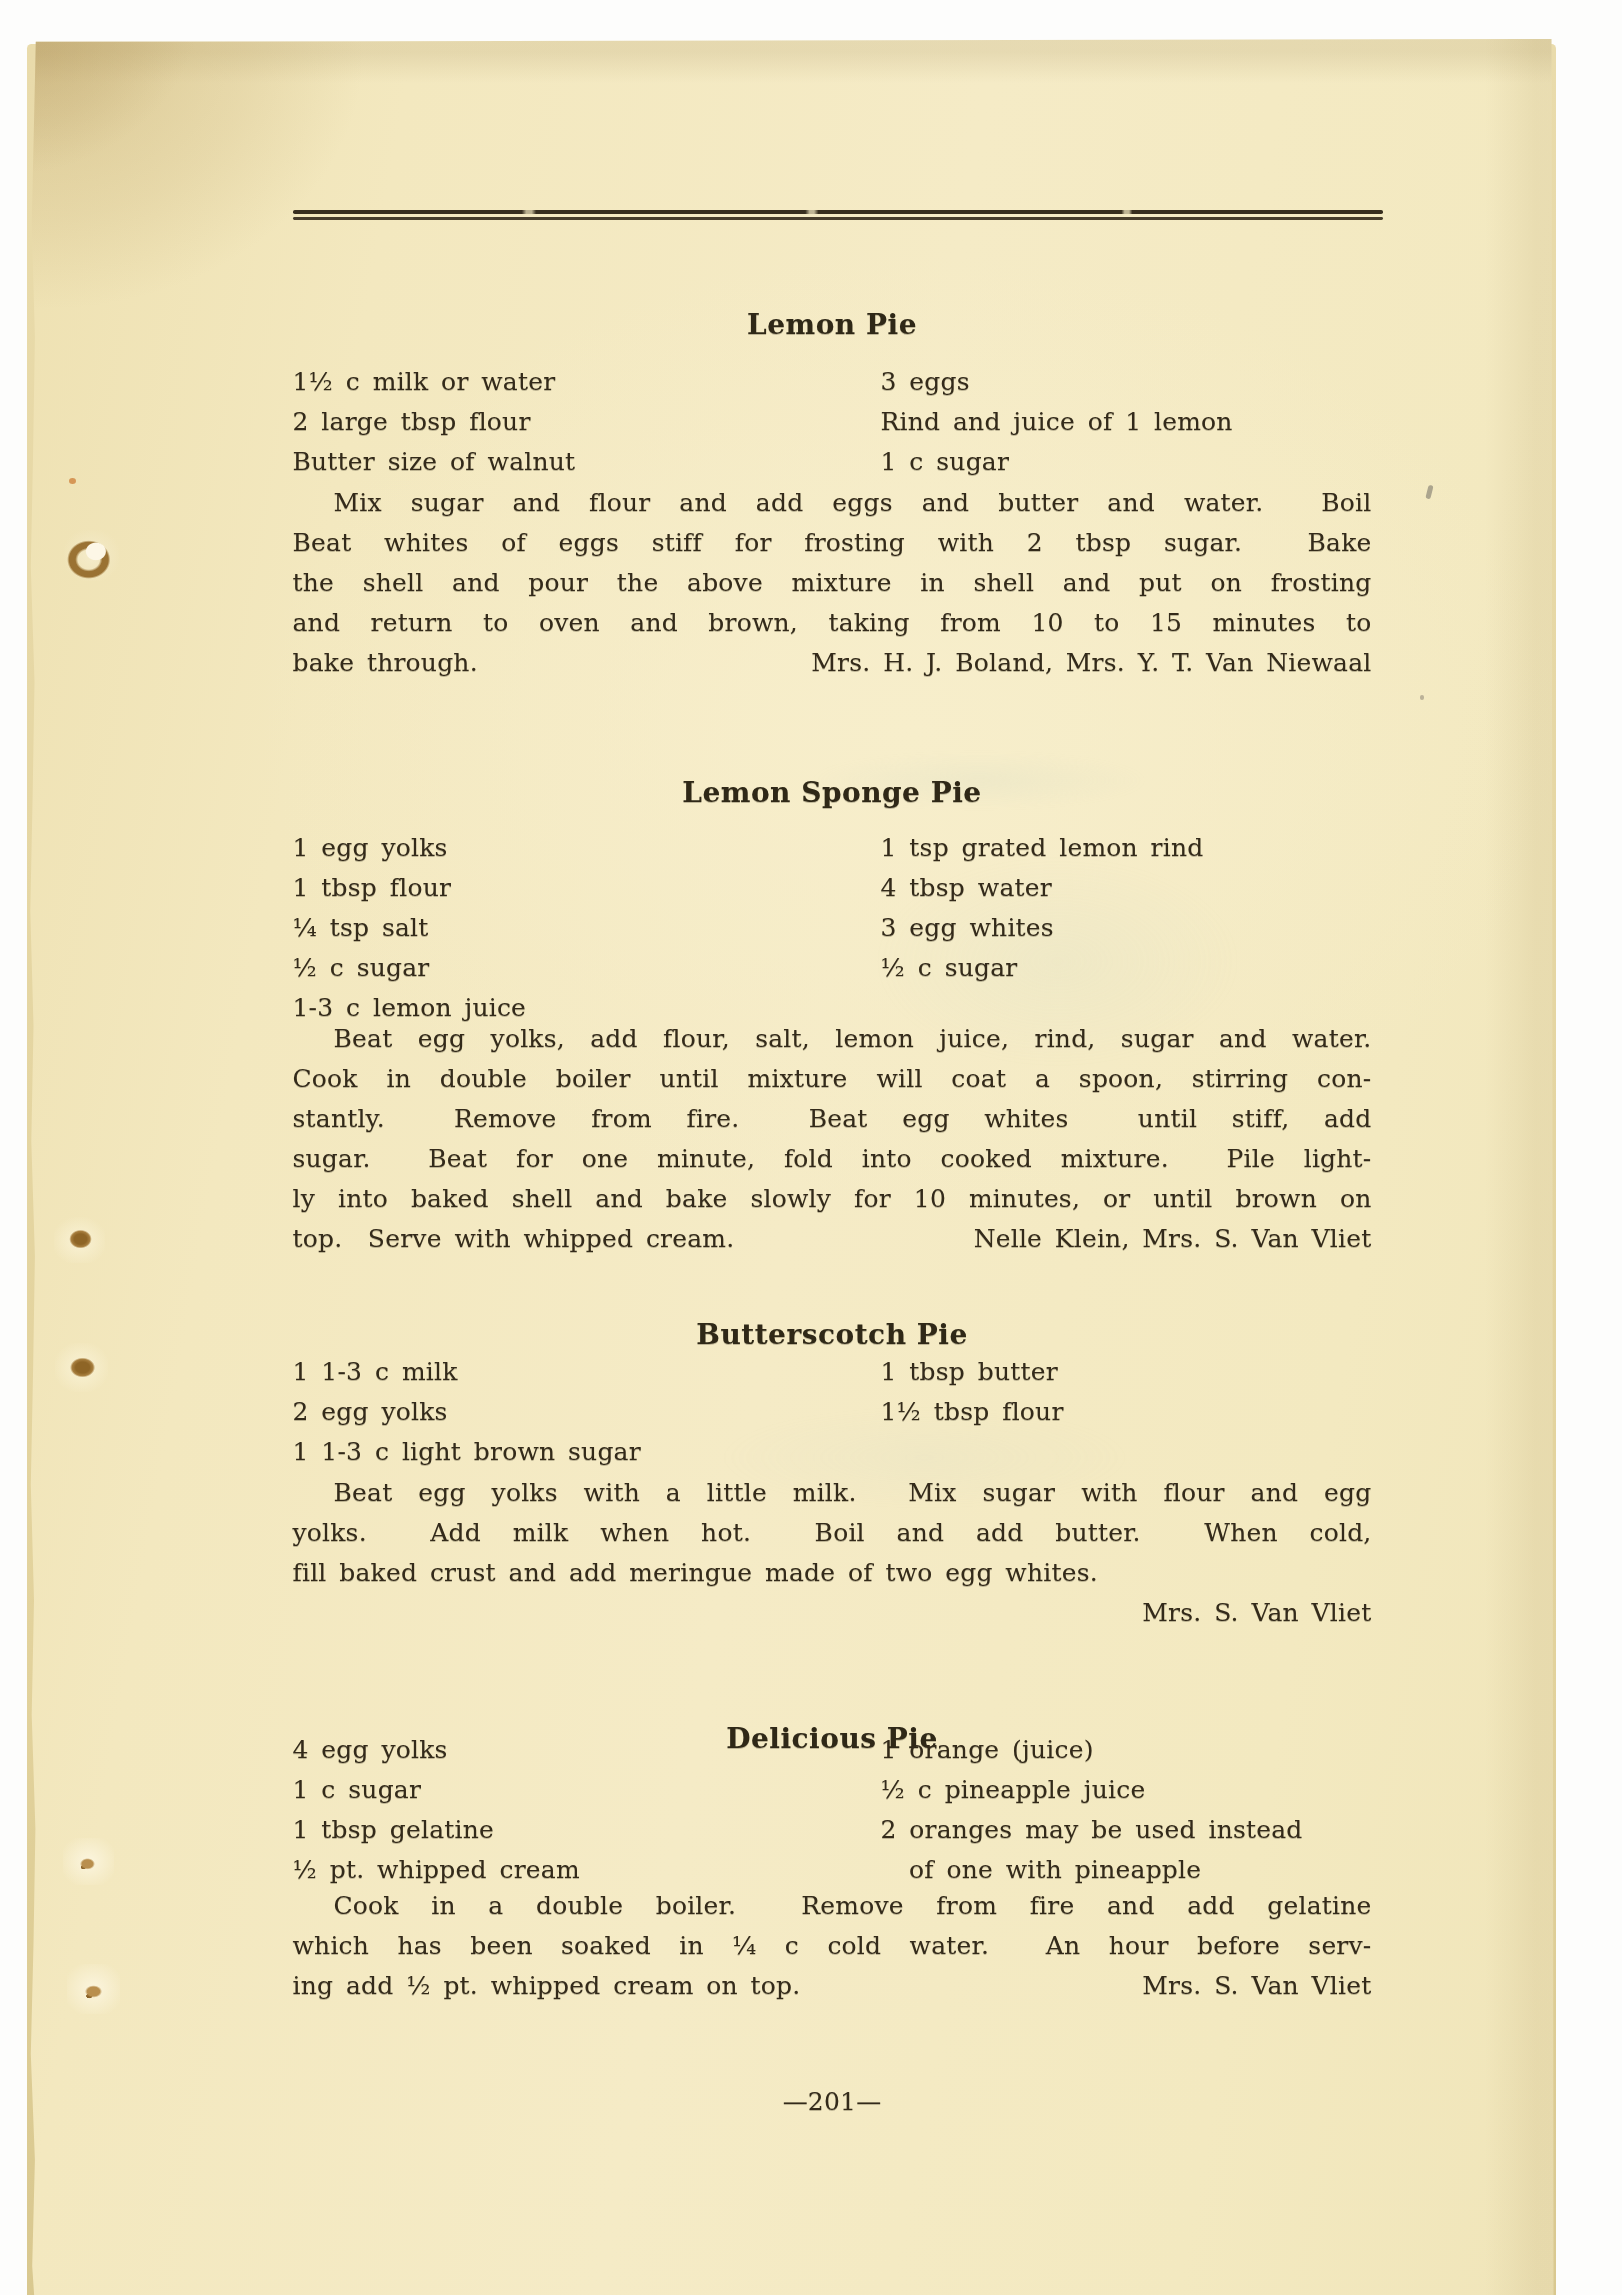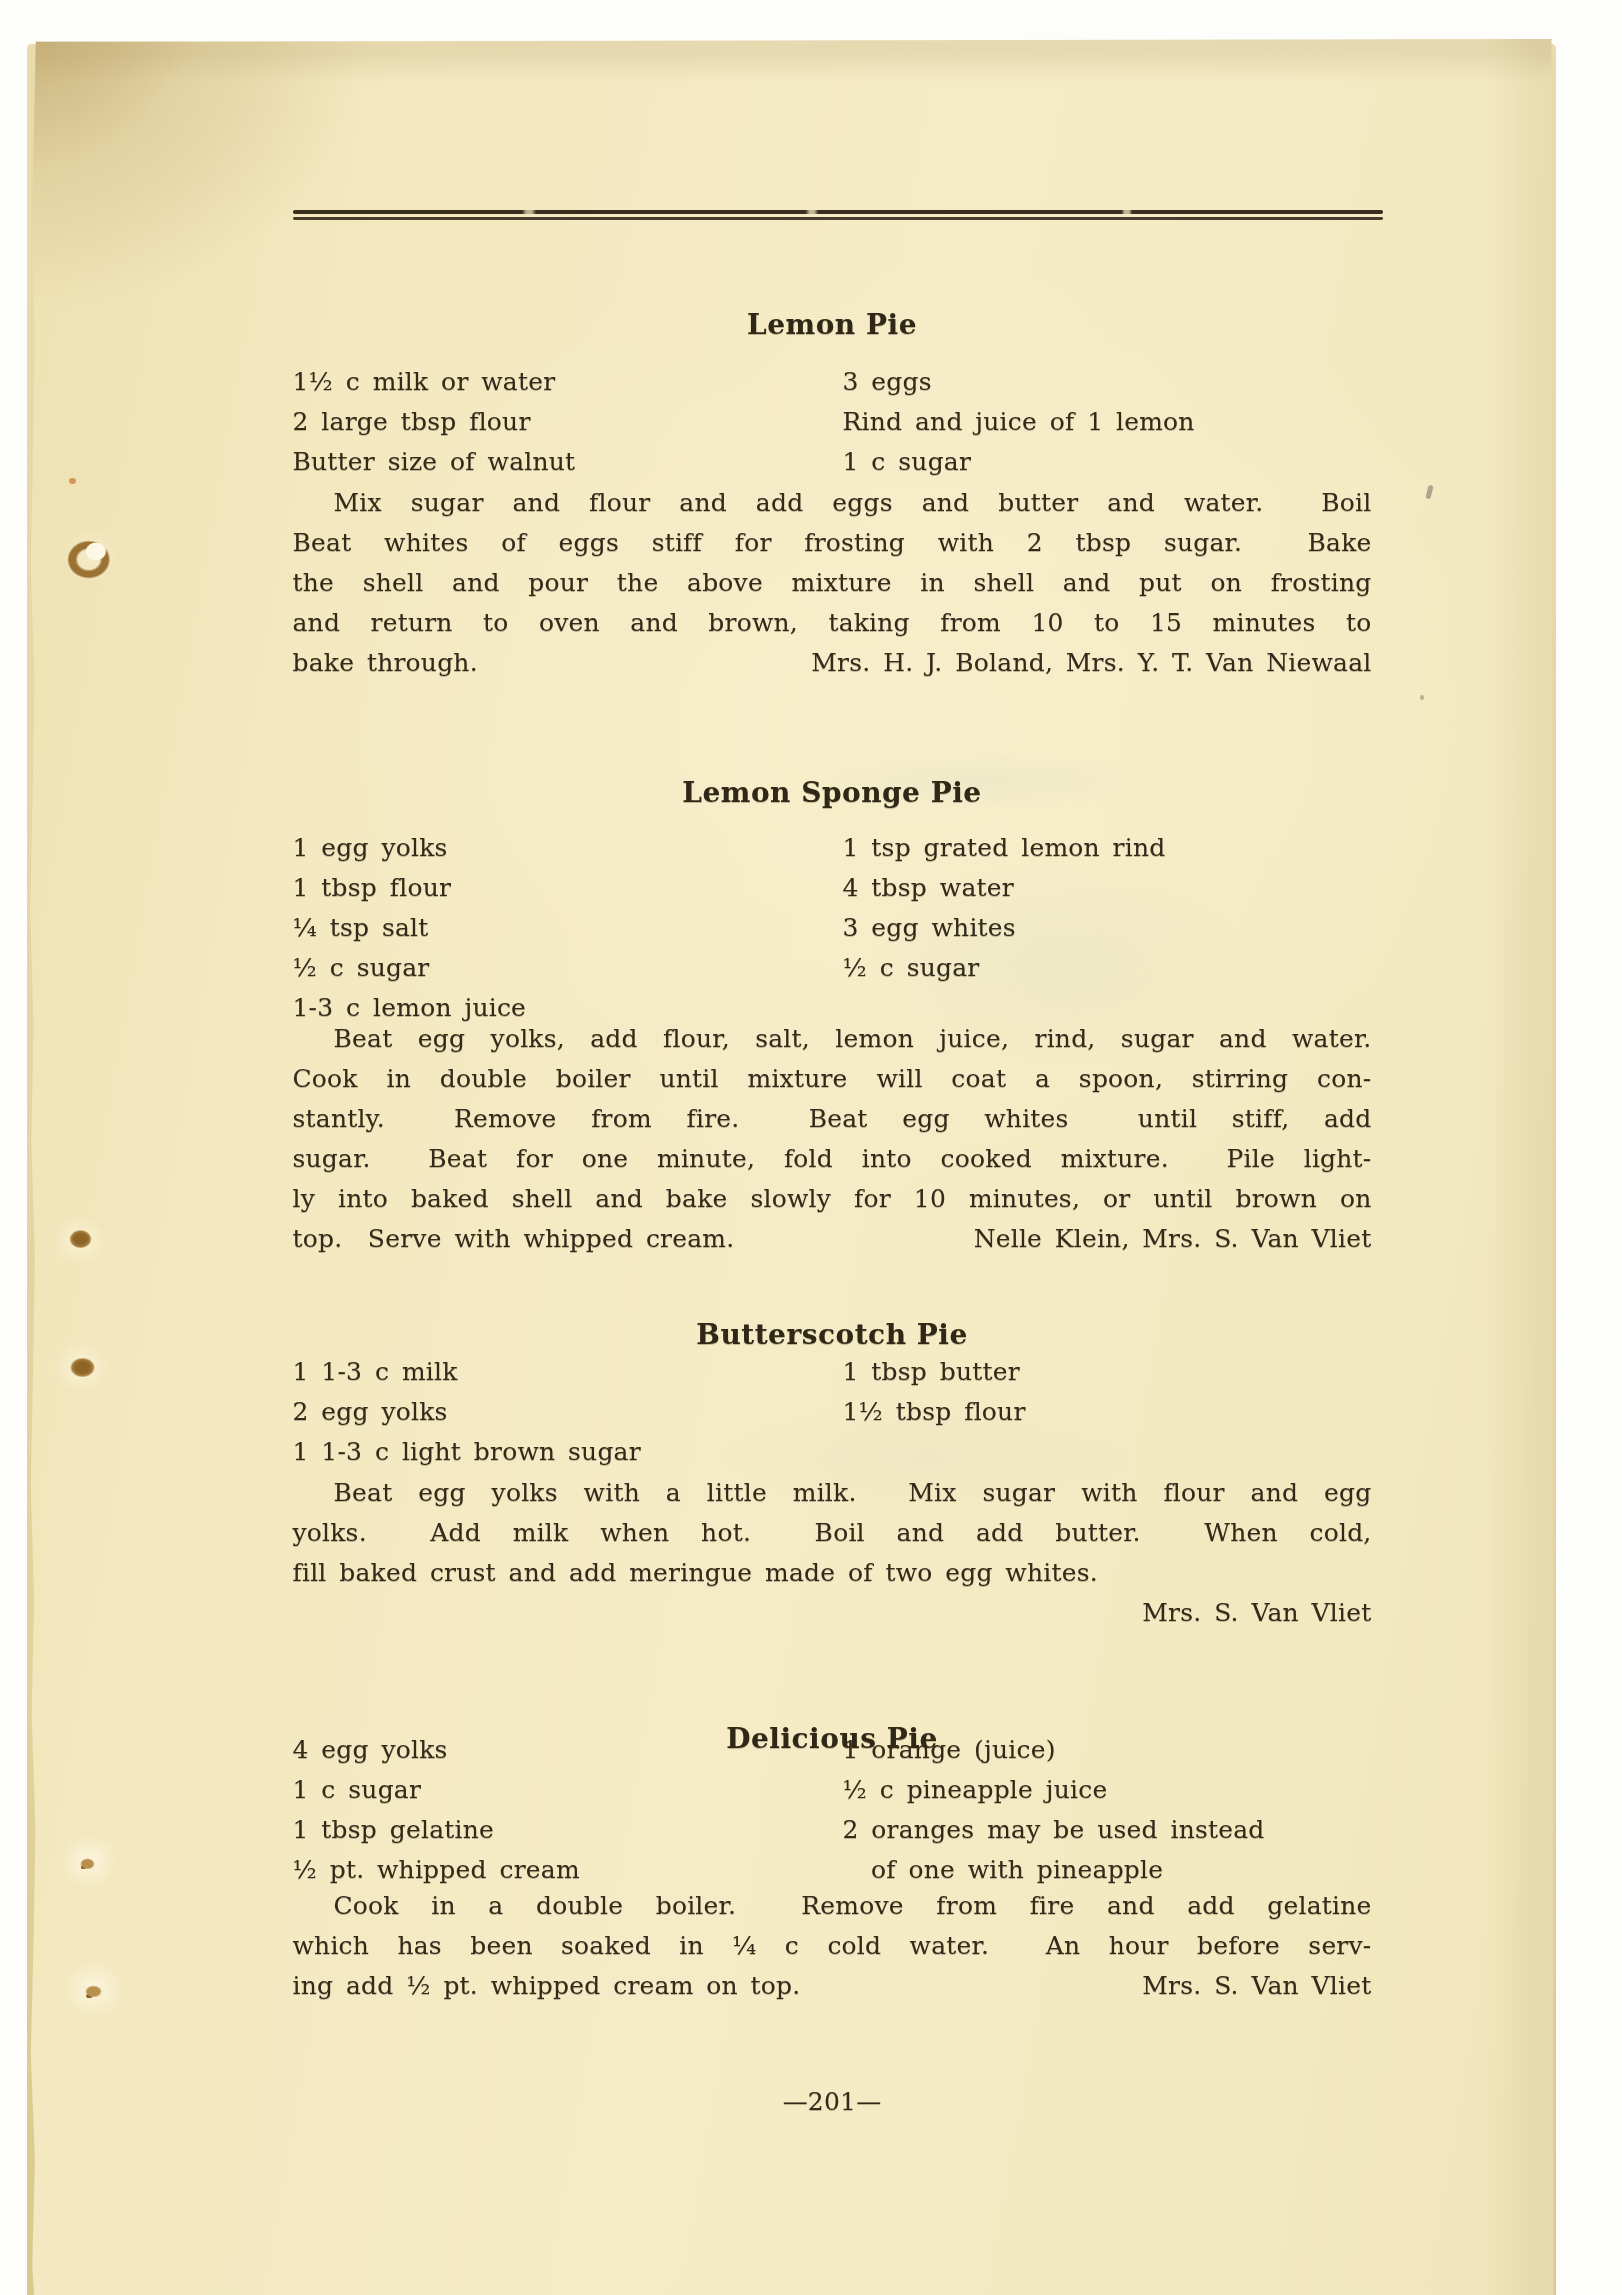--- a/index.html
+++ b/index.html
@@ -44,21 +44,21 @@
     height:4.1px; border-radius:1.8px;
     background:linear-gradient(90deg,
       #372e1e 0 21%, rgba(55,46,30,.30) 21.4% 21.9%, #372e1e 22.3% 47%,
       rgba(55,46,30,.28) 47.4% 47.8%, #372e1e 48.2% 76%,
       rgba(55,46,30,.28) 76.3% 76.7%, #372e1e 77% 100%);
   }
   .rule-thin { height:2.3px; margin-top:3.2px; background:#372e1e; border-radius:1.4px; opacity:.92; }
   .title { font-size:28px; font-weight:bold; text-align:center; line-height:42px;
            letter-spacing:0.5px; color:#2f2817; }
   .ing, .para, .pagenum { font-size:25px; line-height:40px; word-spacing:4.6px; letter-spacing:0.2px; }
-  .ing-row { display:flex; }
+  .ing-row { display:flex;gap:38px; }
   .ing-l { width:550px; flex:none; }
   .ing-r { flex:1; }
   .cont { padding-left:28.5px; }
   .jline { text-align:justify; text-align-last:justify; }
   .first { text-indent:41px; }
   .lastline { overflow:hidden; }
   .att { float:right; }
   .attline { text-align:right; }
   .pagenum { text-align:center; width:1079px; }
   .mark, .ghost, .speck { position:absolute; pointer-events:none; }

